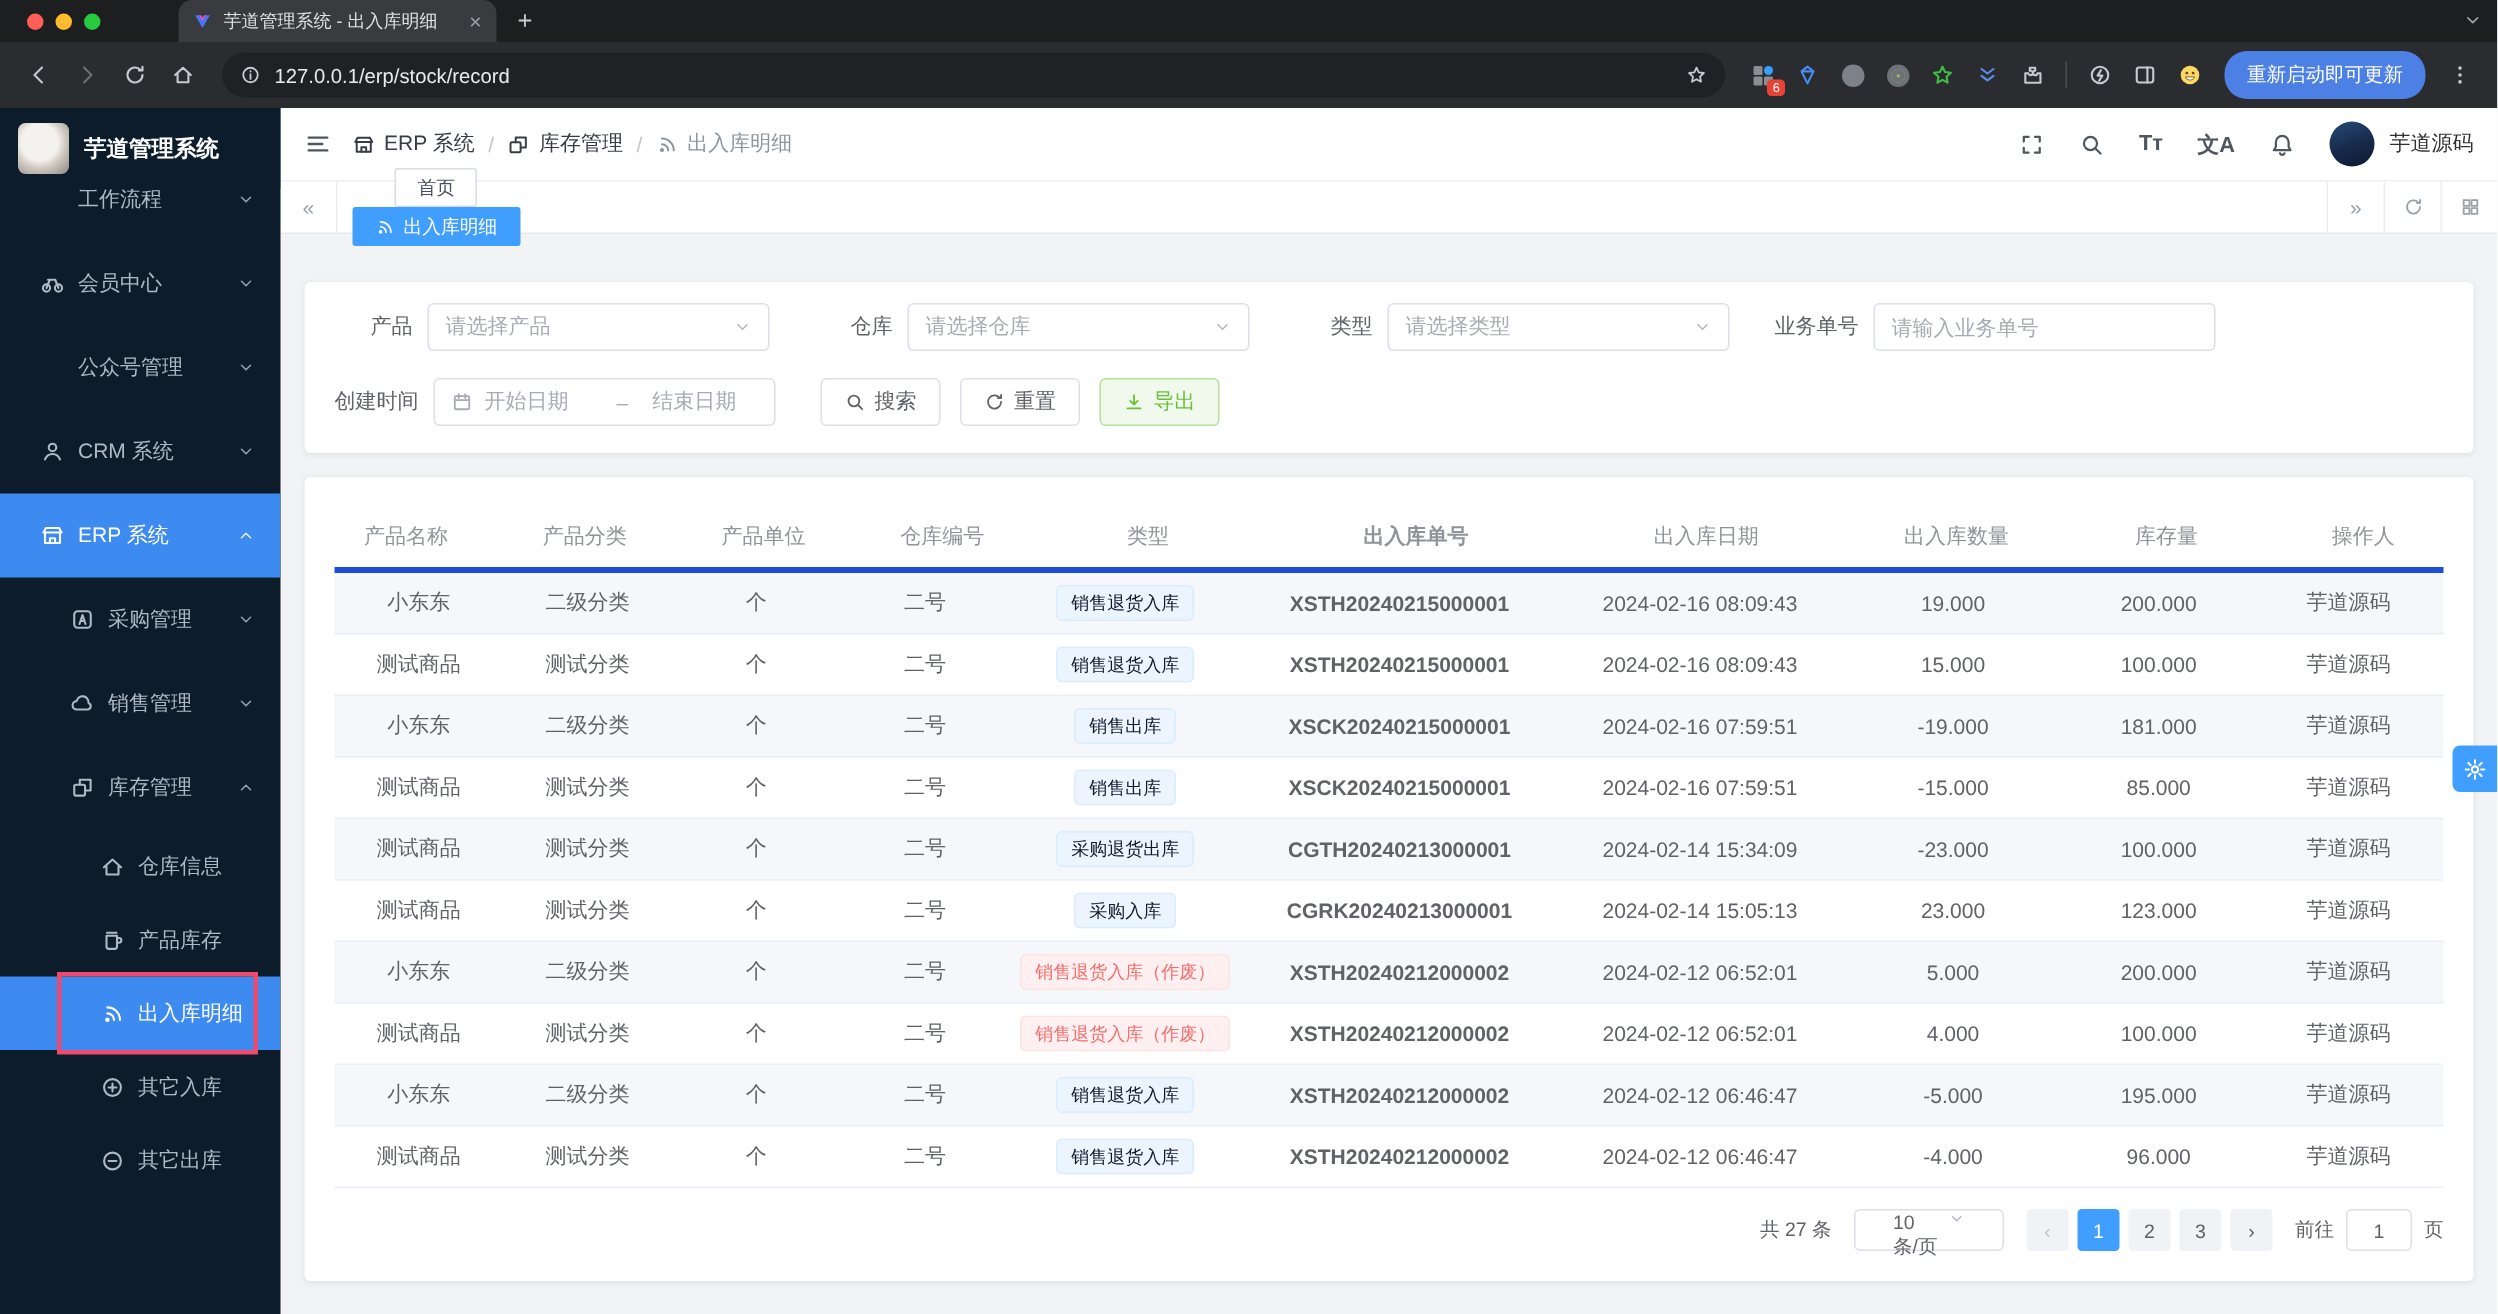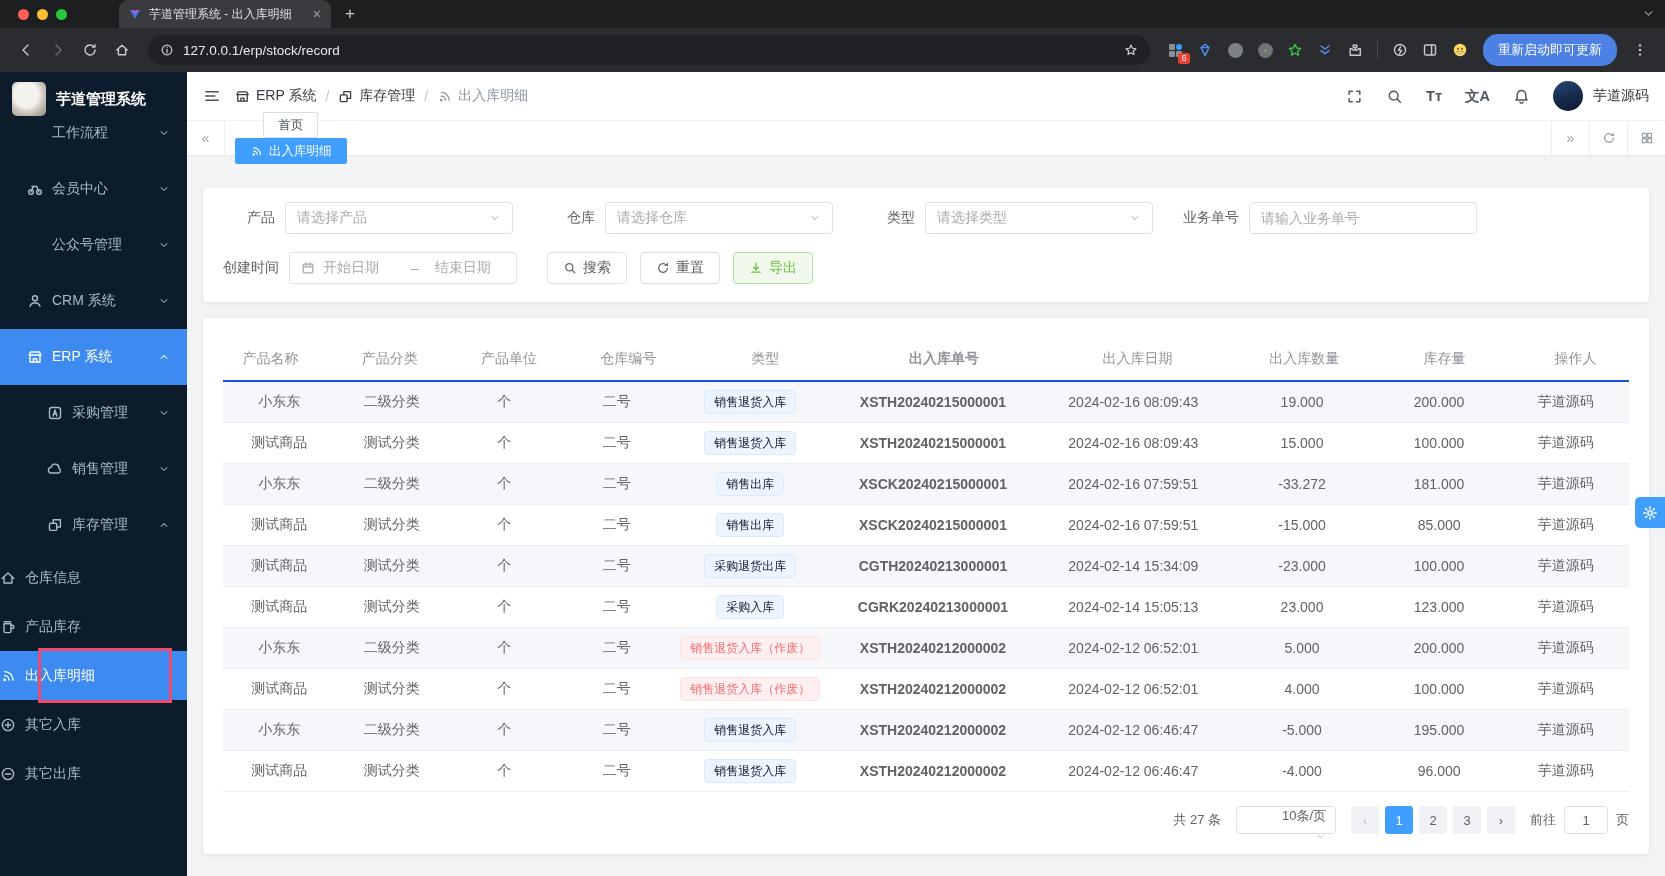--- a/index.html
+++ b/index.html
@@ -44,21 +44,21 @@
   .logo-img { width:34px; height:34px; border-radius:5px; flex:0 0 auto;
     background:radial-gradient(circle at 42% 38%, #f4f2ee 0 42%, #cfc9c0 60%, #8d8880 100%); }
   .logo-title { color:#fff; font-size:15px; font-weight:bold; white-space:nowrap; }
   .side-menu { margin-top:-21px; position:relative; z-index:1; }
   .side-item { display:flex; align-items:center; font-size:14px; cursor:pointer; position:relative; }
   .side-item .mi { display:flex; font-size:16px; margin-right:9px; }
   .side-item .lbl { flex:1; white-space:nowrap; }
   .side-item .chev { font-size:12px; margin-right:17px; display:flex; opacity:.85; }
   .side-item.lvl1 { height:56px; padding-left:27px; }
   .side-item.lvl2 { height:56px; padding-left:47px; }
-  .side-item.lvl3 { height:49px; }
+  .side-item.lvl3 { height:49px; padding-left:67px; }
   .side-item.noicon { padding-left:52px; }
   .side-item.active { background:#3d8bf0; color:#fff; }
   .side-item.annotated::after { content:""; position:absolute; left:38px; right:15px; top:-3px; bottom:-3px;
     border:3px solid #ed4a6e; pointer-events:none; }
 
   .main { flex:1; display:flex; flex-direction:column; min-width:0; }
   .app-header { height:48px; background:#fff; display:flex; align-items:center; padding:0 16px; gap:14px; }
   .hamb { font-size:18px; color:#4b5563; display:flex; }
   .crumbs { display:flex; align-items:center; gap:9px; font-size:14px; color:#383c42; }
   .crumb { display:flex; align-items:center; gap:6px; font-weight:500; }
@@ -99,36 +99,36 @@
   .f-field input::placeholder { color:#a8abb2; }
   .daterange .ph { flex:none; width:72px; } .daterange .dsep { color:#a8abb2; margin:0 8px; }
   .daterange .ic { display:flex; color:#a8abb2; font-size:14px; }
   .btn { height:32px; border:1px solid #dcdfe6; border-radius:4px; background:#fff; display:flex; align-items:center;
     gap:6px; padding:0 15px; font-size:14px; color:#606266; margin-right:13px; cursor:pointer; font-family:inherit; }
   .btn .mi { display:flex; font-size:14px; }
   .btn.success { color:#67c23a; background:#f0f9eb; border-color:#b3e19d; }
 
   
   .table-card { padding:20px 20px 20px; }
-  .t-head { display:flex; align-items:center; height:44px; border-bottom:2px solid #1d4ed8;
+  .t-head { display:flex; align-items:center; height:44px; border-bottom:4px solid #1d4ed8;
     font-size:14px; color:#909399; font-weight:500;gap:24px; }
   .t-row { display:flex; align-items:center; height:41px; border-bottom:1px solid #ebeef5;
     font-size:14px; color:#606266; }
   .t-row.stripe { background:#f5f7fa; }
   .t-cell { text-align:center; white-space:nowrap; overflow:hidden; }
   .c0{width:8%;} .c1{width:8%;} .c2{width:8%;} .c3{width:8%;} .c4{width:11%;} .c5{width:15%;font-weight:bold;}
   .c6{width:13.5%;} .c7{width:10.5%;} .c8{width:9%;} .c9{width:9%;}
   .type-badge { display:inline-block; font-size:12px; padding:2.5px 9px; border-radius:4px; line-height:1.4; }
   .type-badge.blue { color:#0f172a; background:#ecf5ff; border:1px solid #d9ecff; }
   .type-badge.red { color:#f56c6c; background:#fef0f0; border:1px solid #fde2e2; }
 
   .pager-row { display:flex; align-items:center; justify-content:flex-end; margin-top:14px; gap:15px;
     font-size:13px; color:#606266; }
   .size-select { width:100px; height:28px; border:1px solid #dcdfe6; border-radius:4px; display:flex;
-    align-items:flex-end; padding:0 9px; gap:6px; color:#606266;flex-direction:column; }
+    align-items:flex-start; padding:0 25px; gap:6px; color:#606266; }
   .size-select .ph { flex:1; } .size-select .caret { display:flex; font-size:11px; color:#b4b8bf; }
   .pager { display:flex; align-items:center; gap:6px; }
   .pg { min-width:28px; height:28px; border-radius:3px; background:#f0f2f5; display:flex; align-items:center;
     justify-content:center; font-size:13px; color:#606266; cursor:pointer; }
   .pg.disabled { color:#c0c4cc; }
   .pg.active { background:#409eff; color:#fff; }
   .goto { display:flex; align-items:center; gap:8px; }
   .goto input { width:44px; height:28px; border:1px solid #dcdfe6; border-radius:4px; text-align:center;
     font-size:13px; color:#606266; outline:none; font-family:inherit; }
 
@@ -647,21 +647,21 @@
                 <div class="t-cell c9">芋道源码</div>
               </div>
               <div class="t-row stripe">
                 <div class="t-cell c0">小东东</div>
                 <div class="t-cell c1">二级分类</div>
                 <div class="t-cell c2">个</div>
                 <div class="t-cell c3">二号</div>
                 <div class="t-cell c4"><span class="type-badge blue">销售出库</span></div>
                 <div class="t-cell c5">XSCK20240215000001</div>
                 <div class="t-cell c6">2024-02-16 07:59:51</div>
-                <div class="t-cell c7">-33.272</div>
+                <div class="t-cell c7">-19.000</div>
                 <div class="t-cell c8">181.000</div>
                 <div class="t-cell c9">芋道源码</div>
               </div>
               <div class="t-row">
                 <div class="t-cell c0">测试商品</div>
                 <div class="t-cell c1">测试分类</div>
                 <div class="t-cell c2">个</div>
                 <div class="t-cell c3">二号</div>
                 <div class="t-cell c4"><span class="type-badge blue">销售出库</span></div>
                 <div class="t-cell c5">XSCK20240215000001</div>

